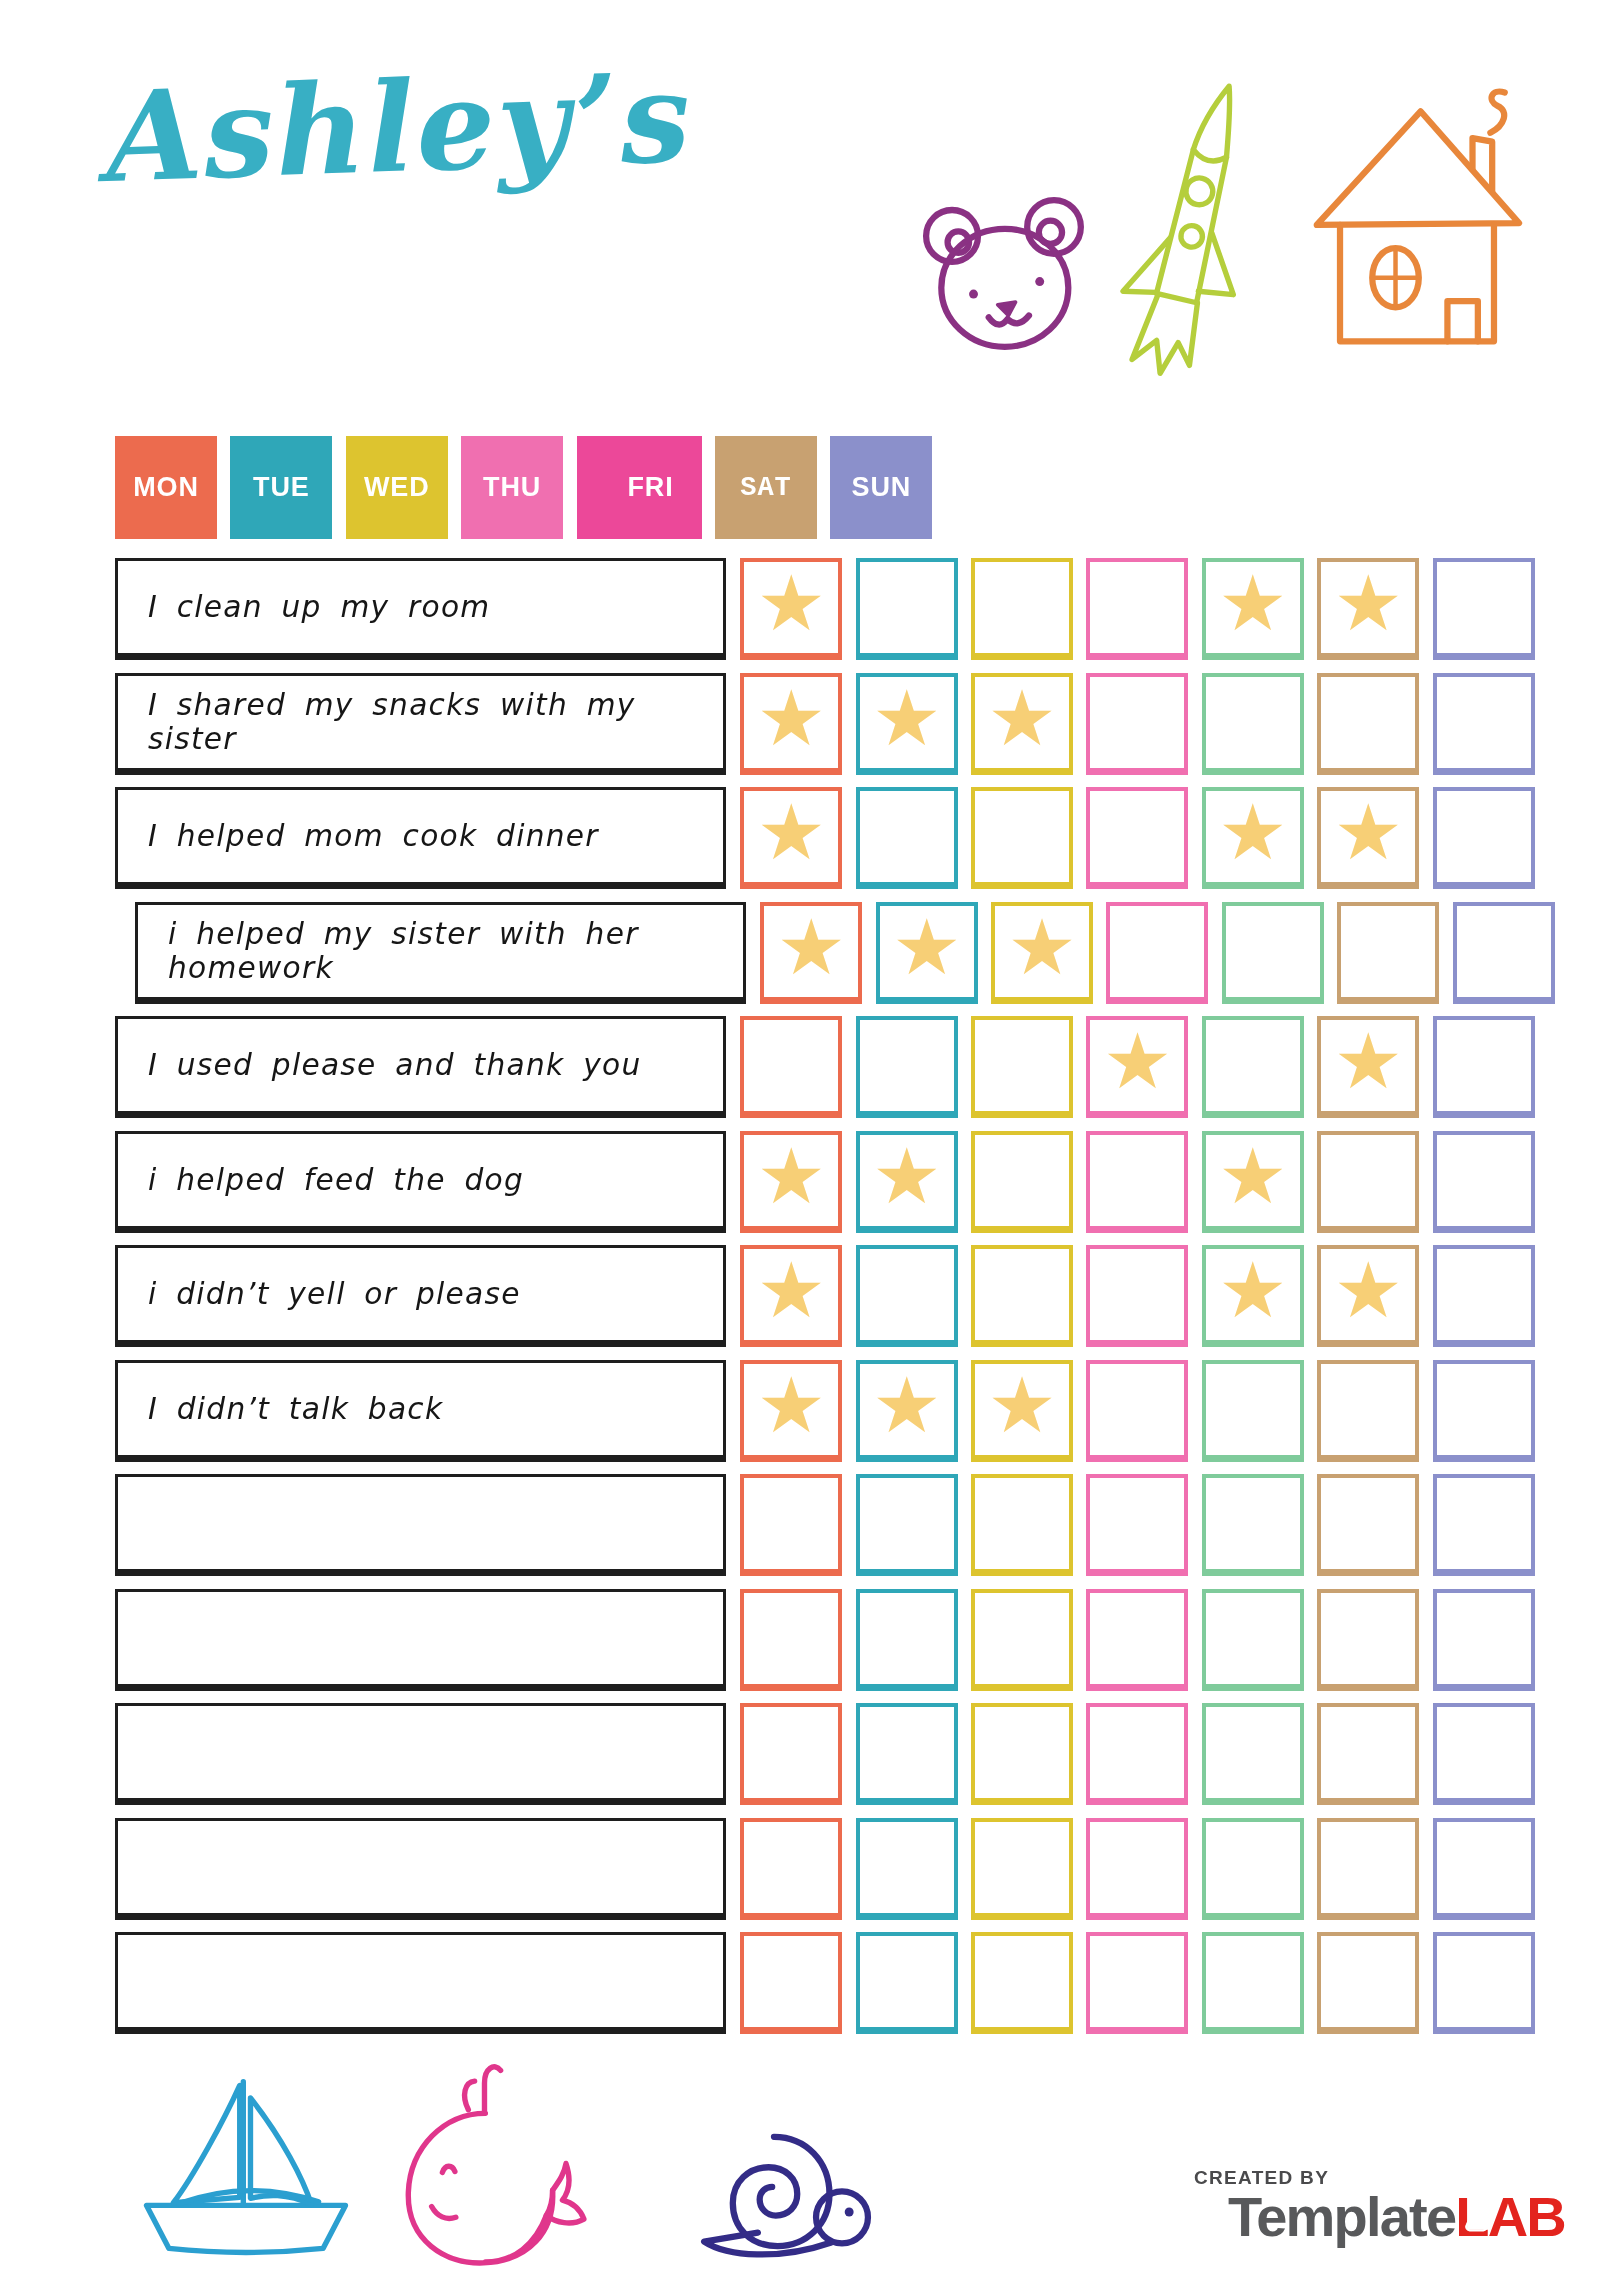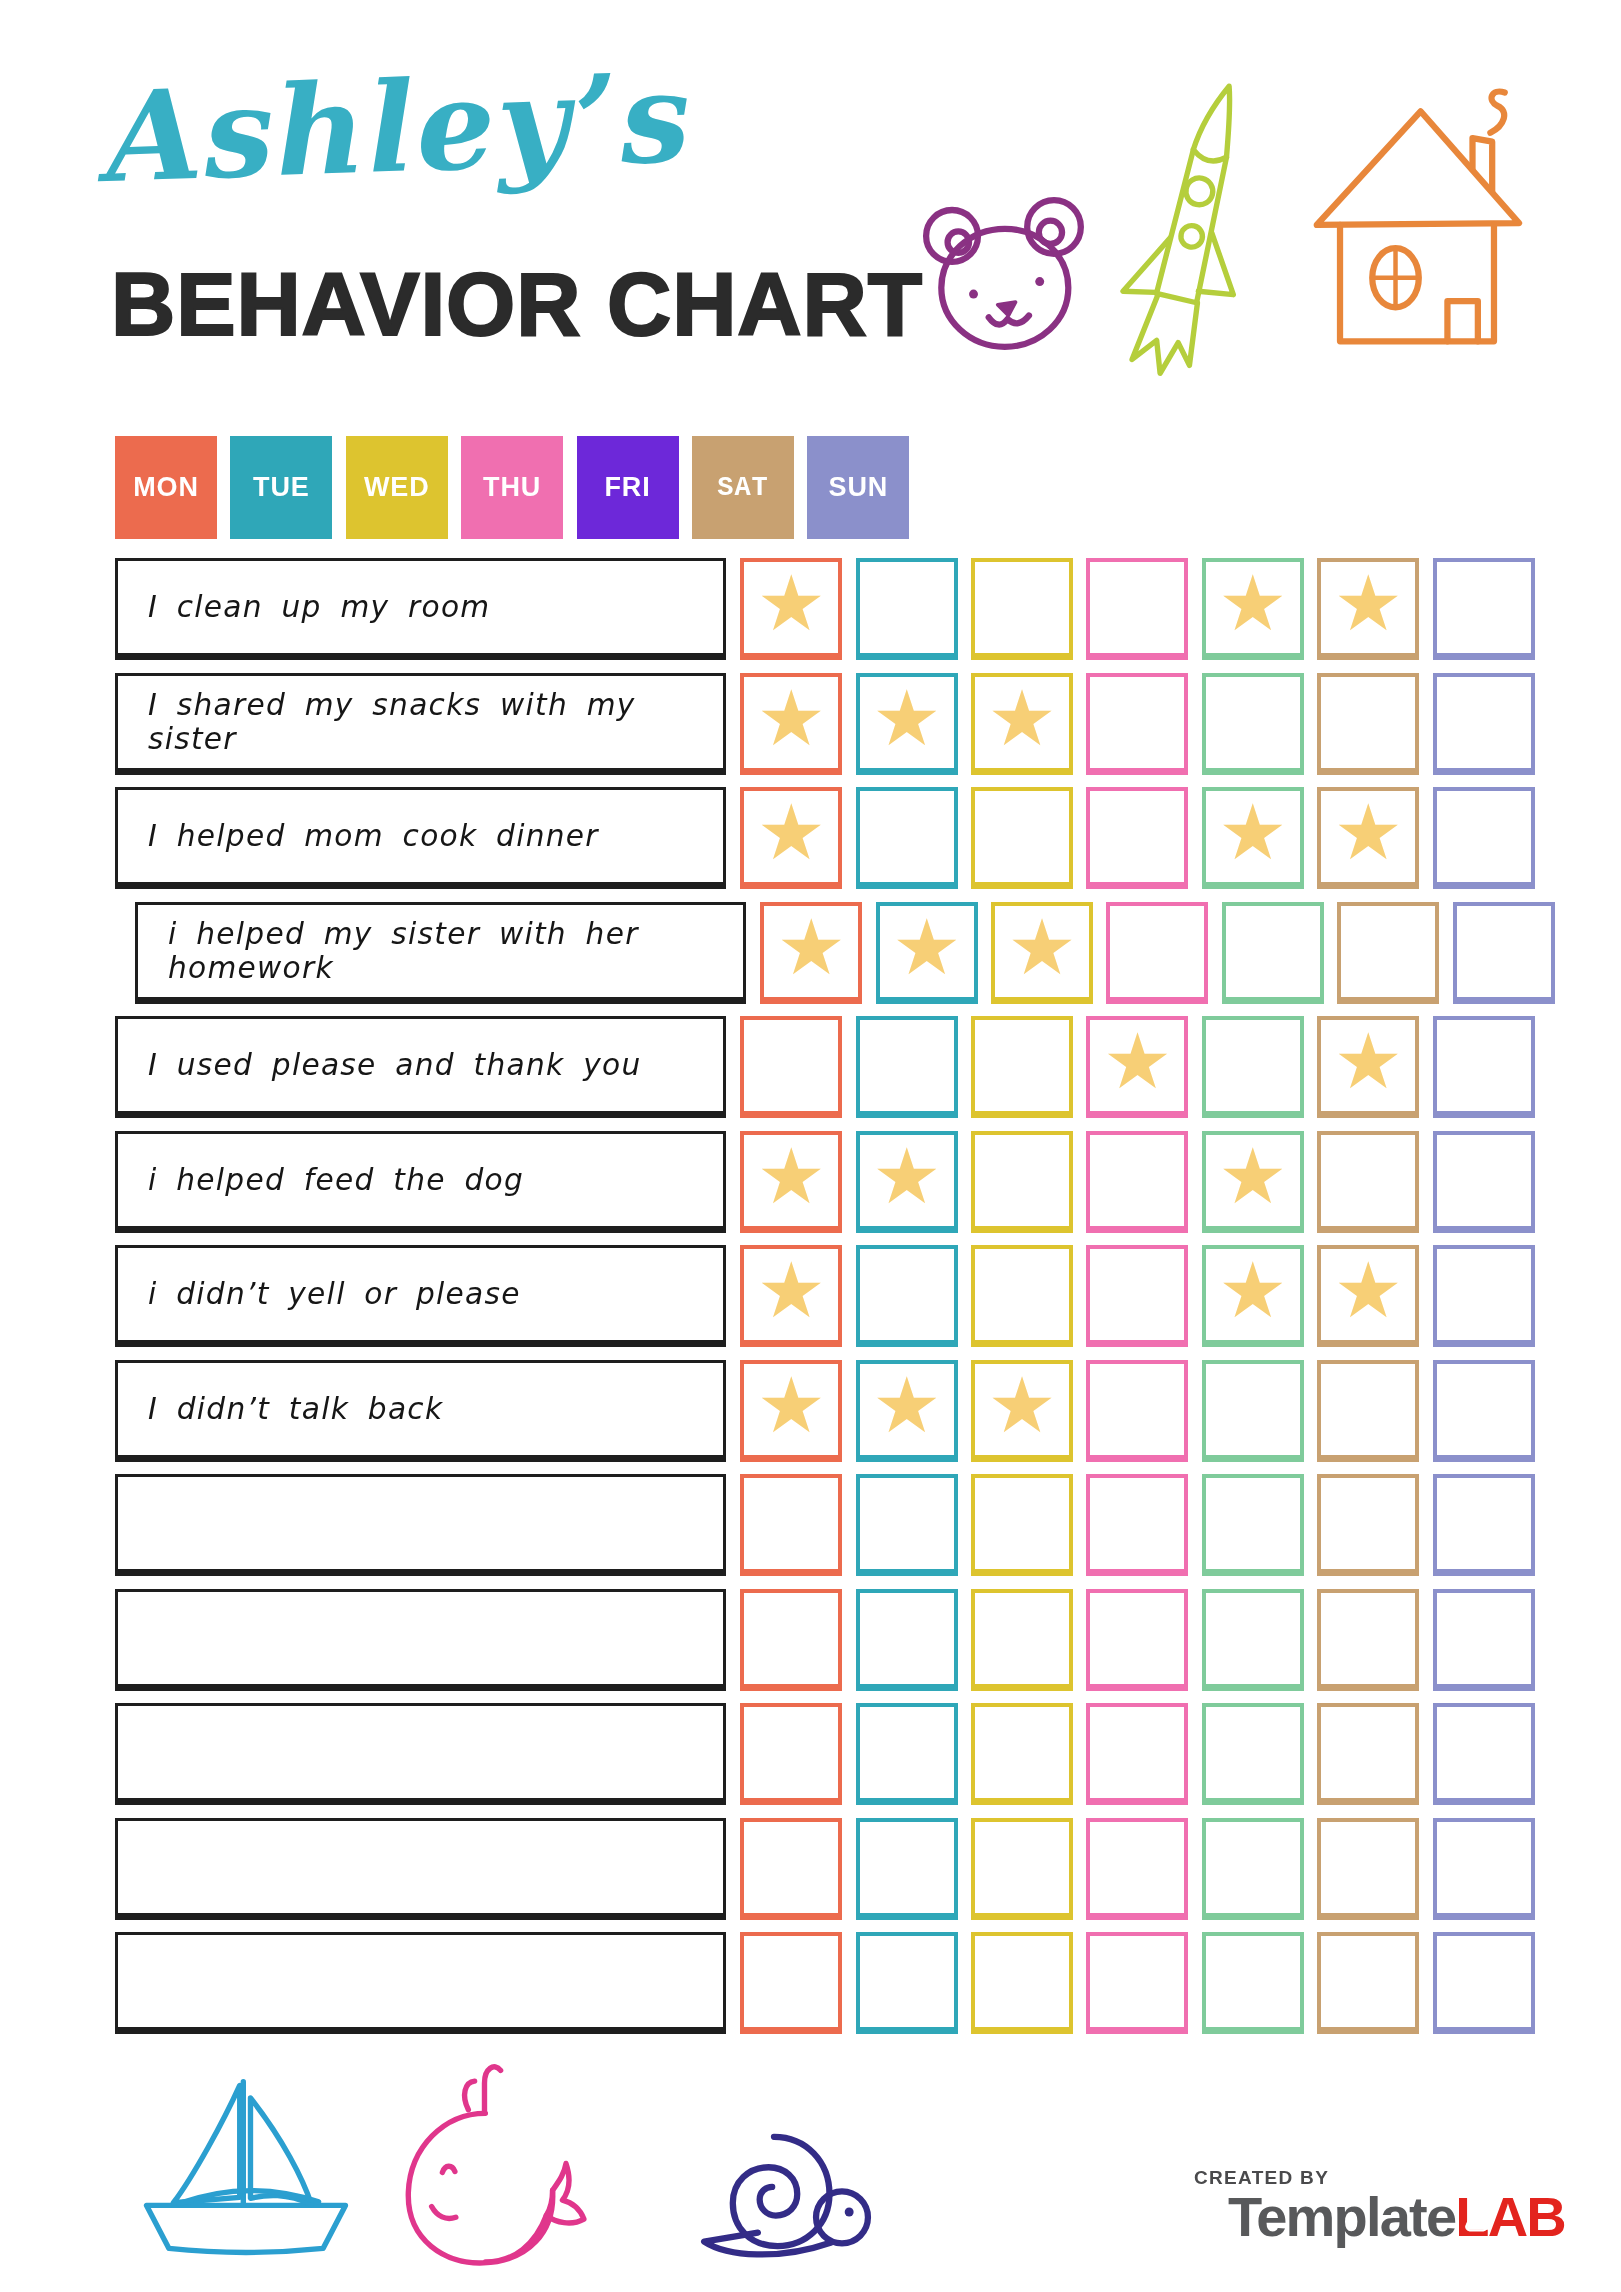--- a/index.html
+++ b/index.html
@@ -62,21 +62,20 @@
   .created-by { font-size:19px; font-weight:bold; letter-spacing:1.3px; }
   .brand { font-size:56px; font-weight:bold; letter-spacing:-1.8px; line-height:1; margin-top:0px; white-space:nowrap;margin-left:34px; }
   .flask { position:absolute; left:271px; top:34px; }
 </style>
 </head>
 <body>
 
 <div class="page">
 
   <div class="title-name" style="color: rgb(56, 175, 196);">Ashley’s</div>
-  <div class="title-sub" style="color: rgb(43, 43, 43);">BEHAVIOR CHART</div>
 
   <div class="doodle d-bear" style="color: rgb(138, 49, 131);">
     <svg viewBox="0 0 200 180" fill="none" stroke="currentColor" stroke-width="7" stroke-linecap="round" stroke-linejoin="round">
       <circle cx="38" cy="48" r="29"></circle>
         <circle cx="45" cy="55" r="12"></circle>
       <circle cx="152" cy="38" r="30"></circle>
         <circle cx="148" cy="44" r="13"></circle>
       <ellipse cx="97" cy="106" rx="71" ry="66"></ellipse>
       <circle cx="62" cy="113" r="5" fill="currentColor" stroke="none"></circle>
       <circle cx="136" cy="99" r="5" fill="currentColor" stroke="none"></circle>
@@ -107,21 +106,21 @@
     </svg>
   </div>
 
   <div class="table">
     <div class="hdr-row">
       <div id="day-headers" style="display:flex">
           <div class="day-hdr" style="background: rgb(236, 107, 78);">MON</div>
           <div class="day-hdr" style="background: rgb(47, 167, 184);">TUE</div>
           <div class="day-hdr" style="background: rgb(221, 196, 47);">WED</div>
           <div class="day-hdr" style="background: rgb(240, 111, 176);">THU</div>
-          <div class="day-hdr" style="background: #6d28d9;">FRI</div>
+          <div class="day-hdr" style="background: #ec4899; padding-left: 23px;">FRI</div>
           <div class="day-hdr" style="background: rgb(200, 161, 113); font-family: Liberation Mono, monospace;">SAT</div>
           <div class="day-hdr" style="background: rgb(139, 144, 203);">SUN</div>
         </div>
     </div>
     <div id="rows">
         <div class="row">
           <div class="label-box" style="border-color: rgb(30, 30, 30);">I clean up my room</div>
           <div class="day-cell" style="border-color: rgb(236, 107, 78);">
             <span class="star" style="color: rgb(247, 207, 118);">★</span>
           </div>

